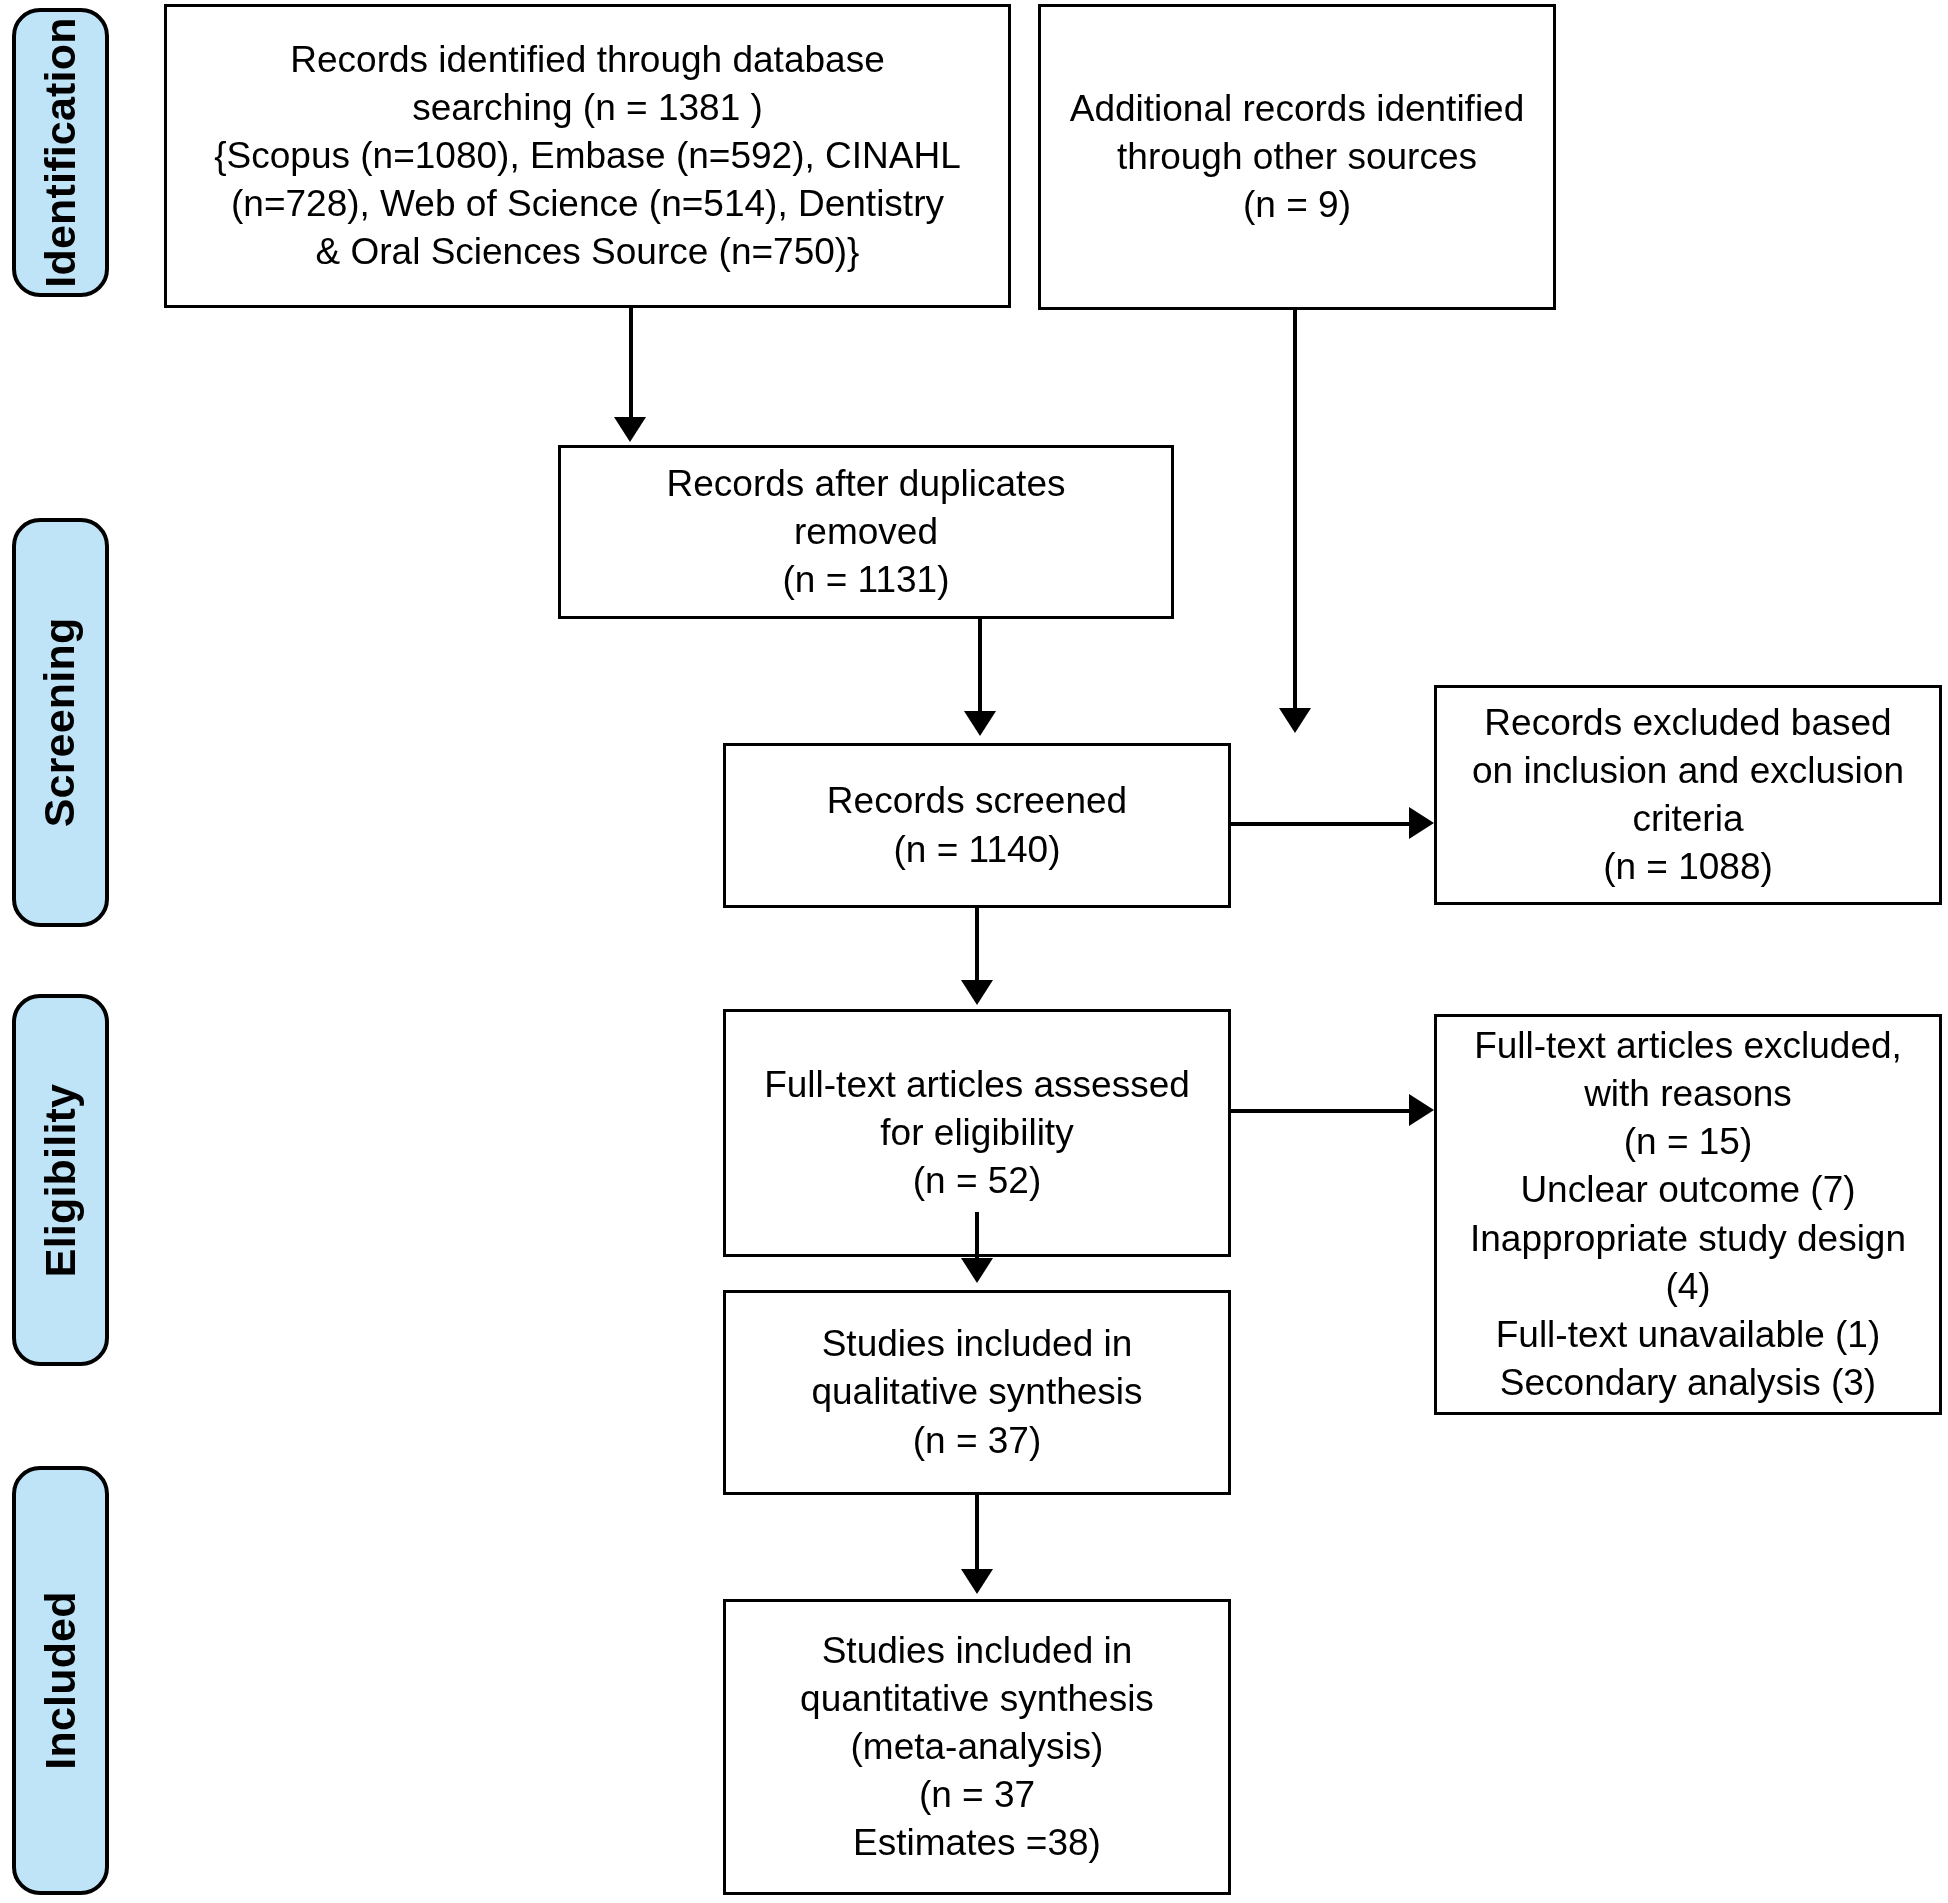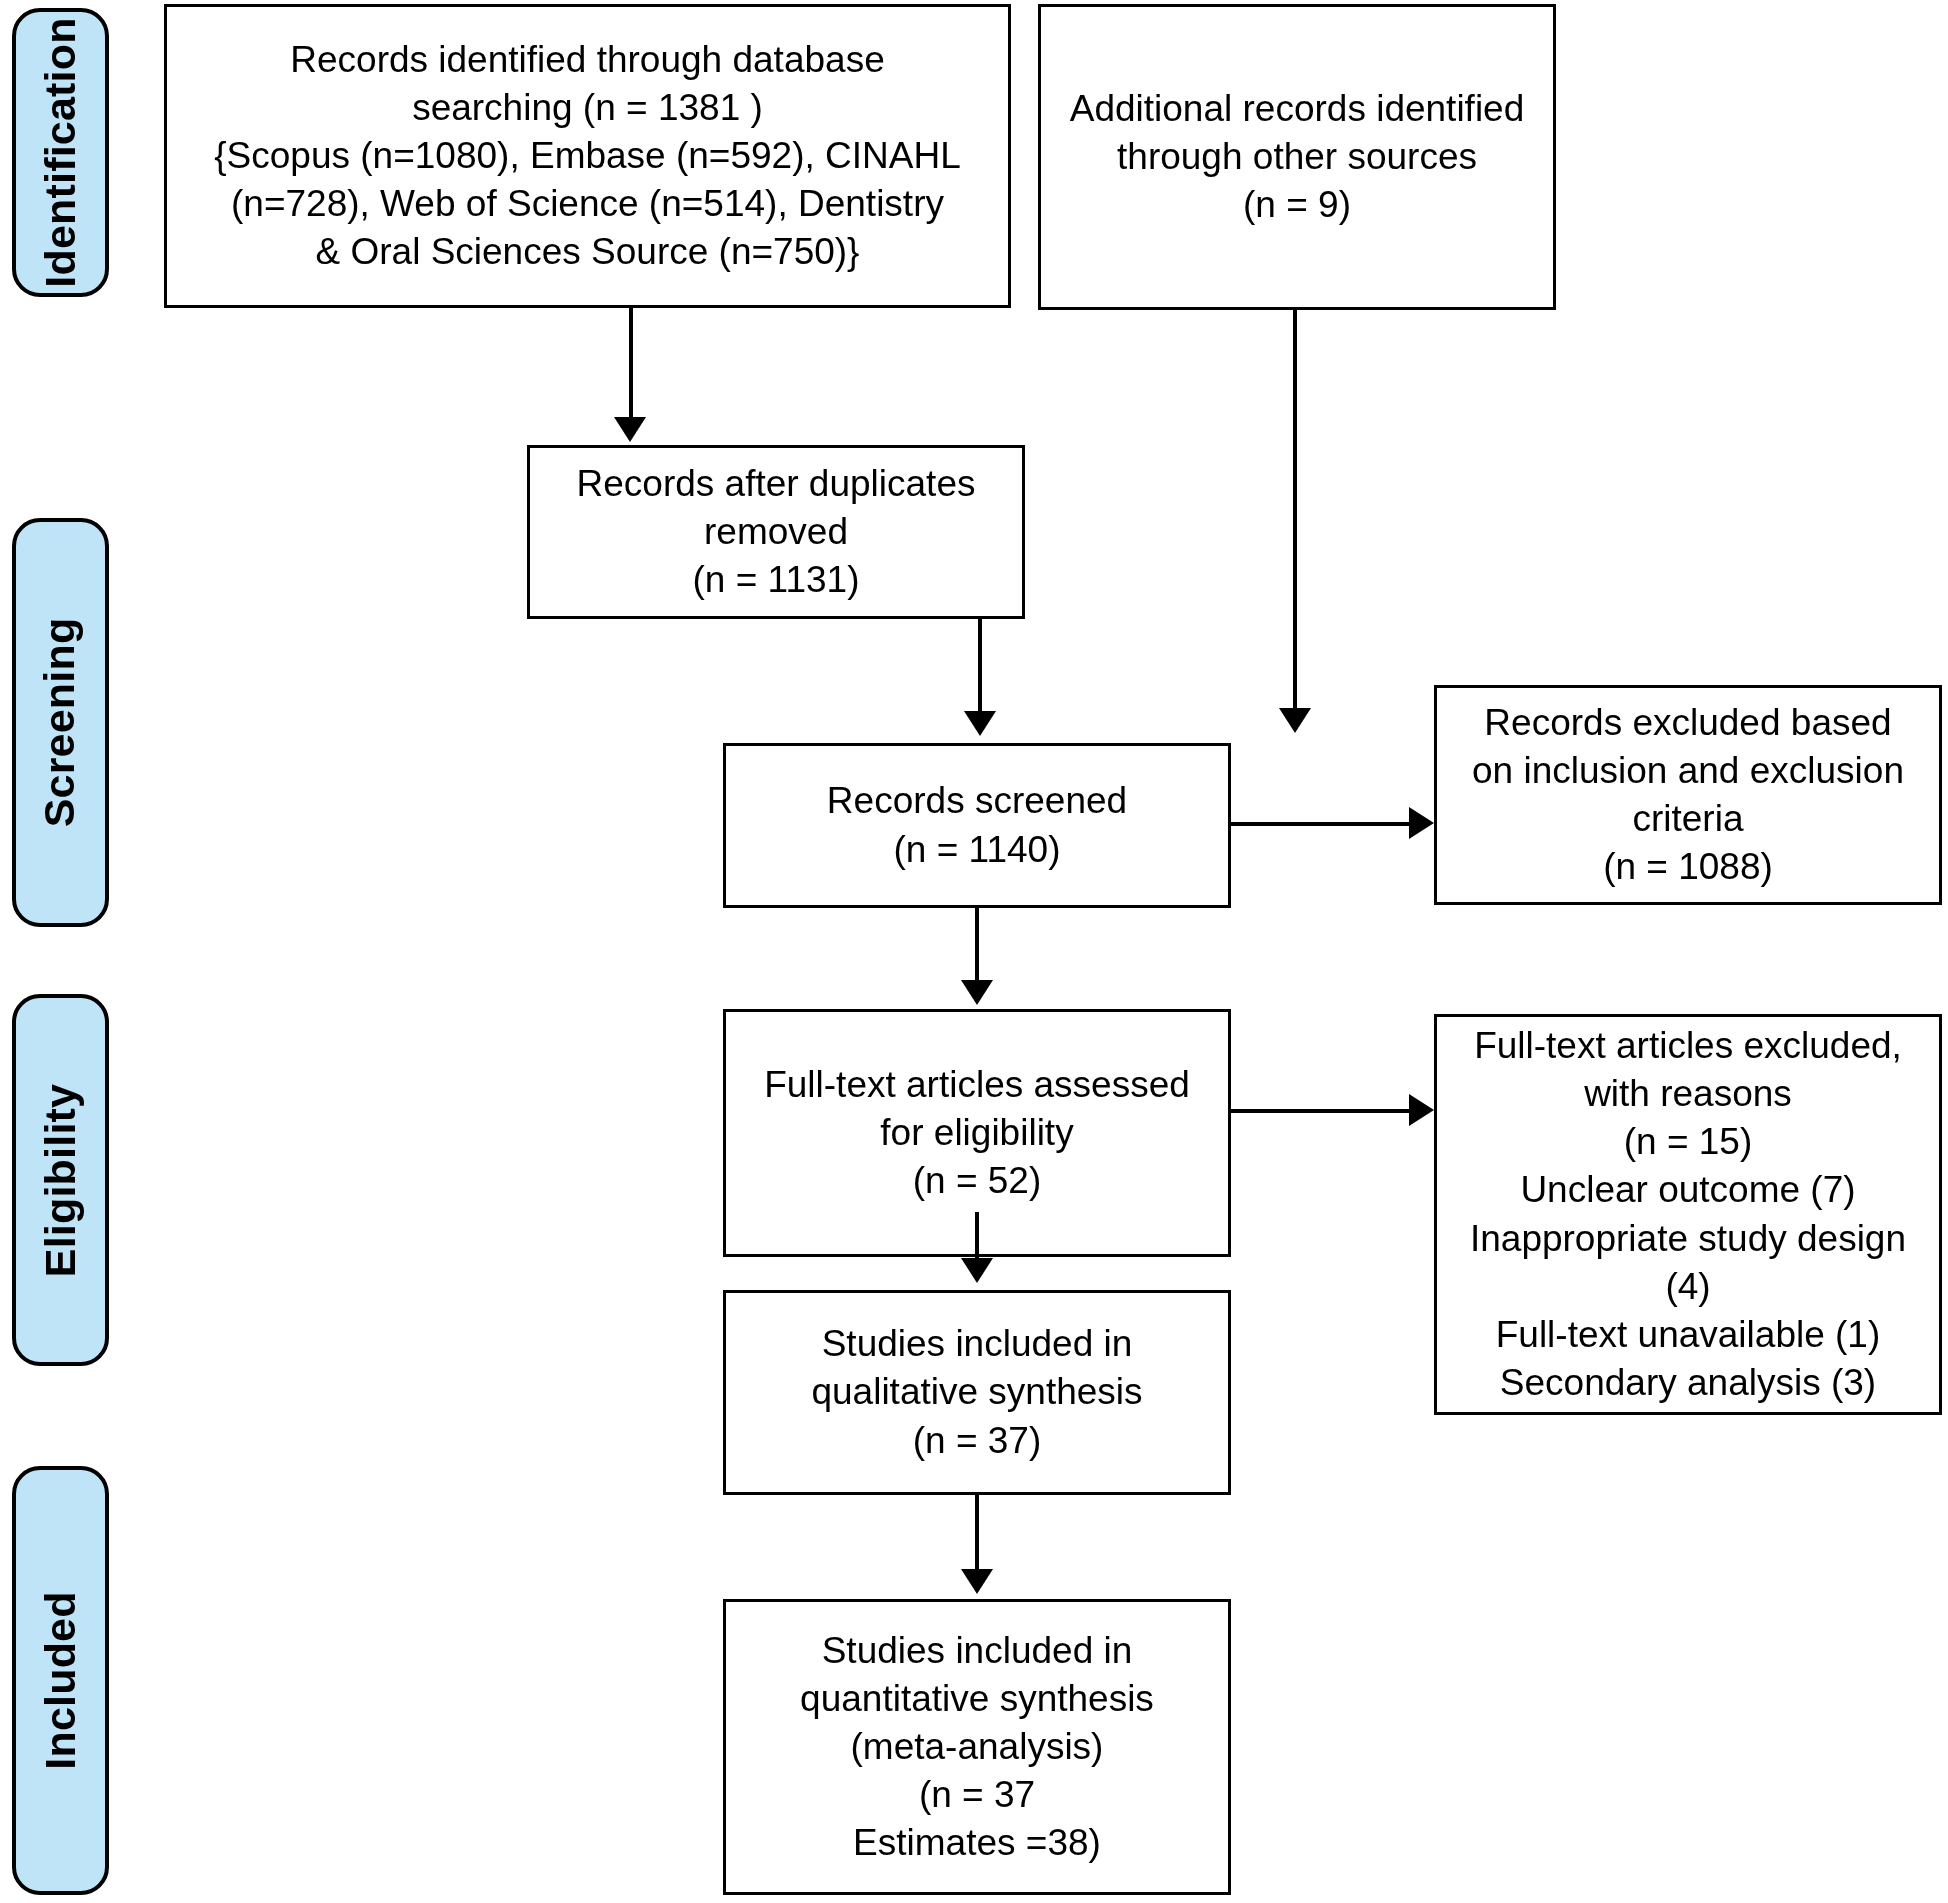--- a/index.html
+++ b/index.html
@@ -112,21 +112,21 @@
 (n=728), Web of Science (n=514), Dentistry
 &amp; Oral Sciences Source (n=750)}</div>
   </div>
 
   <div class="box" style="left:1038px; top:4.2px; width:518px; height:306px;">
     <div class="box-text">Additional records identified
 through other sources
 (n = 9)</div>
   </div>
 
-  <div class="box" style="left:527px; top:445px; width:498px; height:174px;">
+  <div class="box" style="left:558px; top:445px; width:616px; height:174px;">
     <div class="box-text">Records after duplicates
 removed
 (n = 1131)</div>
   </div>
 
   <div class="box" style="left:723px; top:743px; width:508px; height:165px;">
     <div class="box-text">Records screened
 (n = 1140)</div>
   </div>
 

